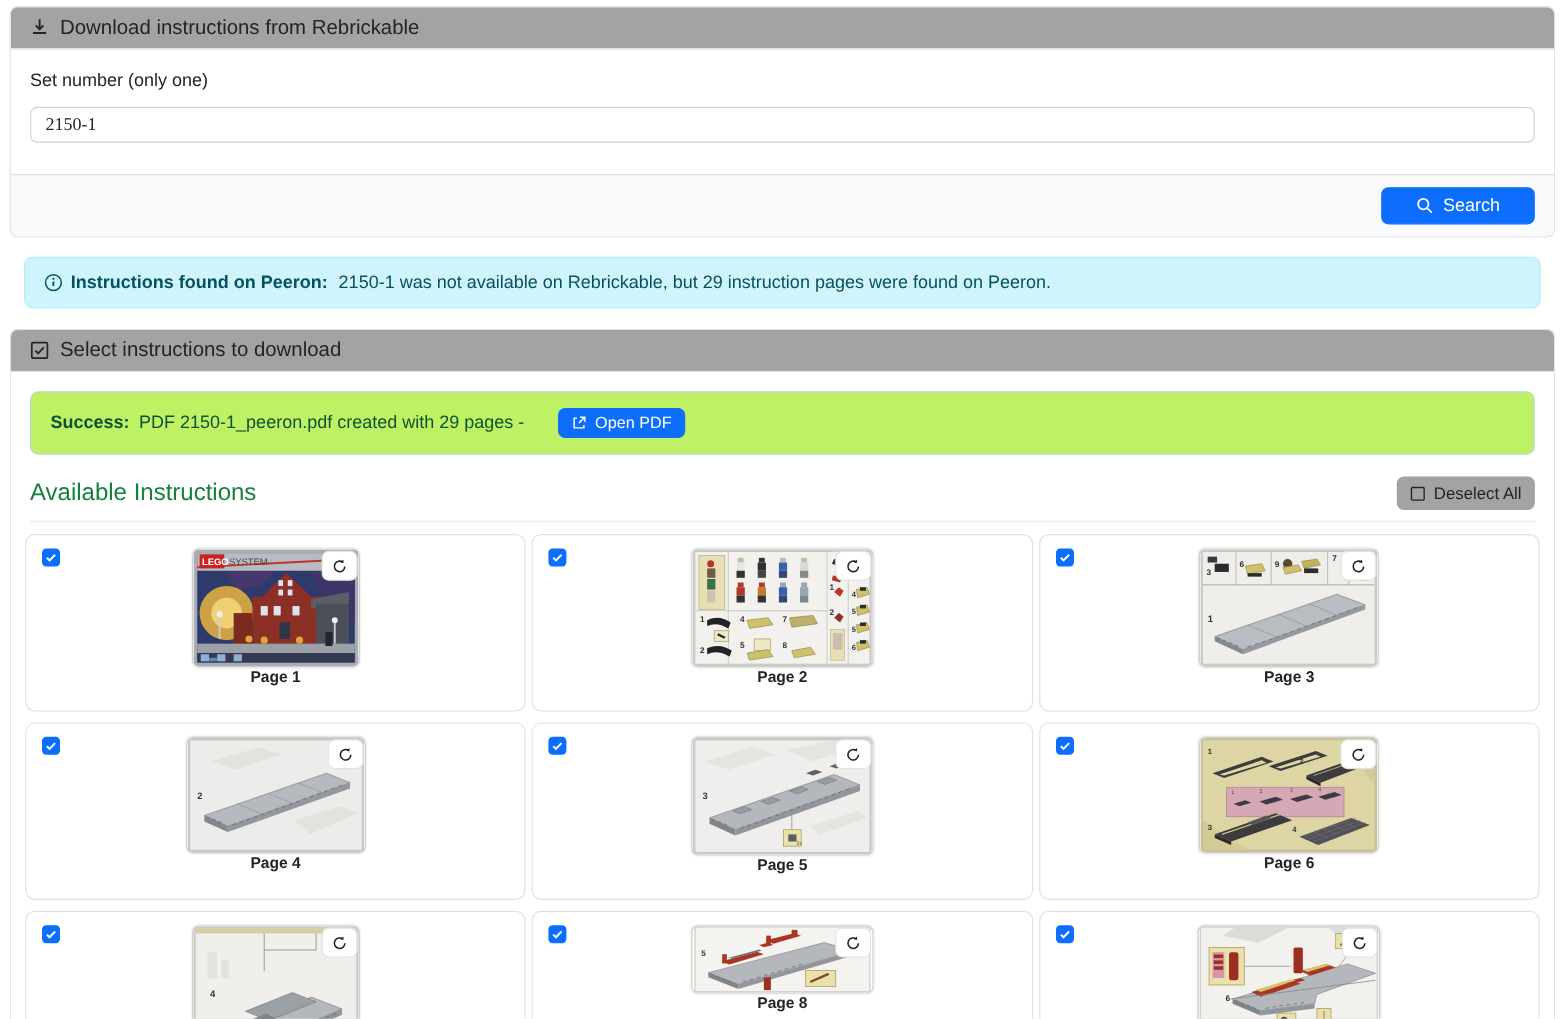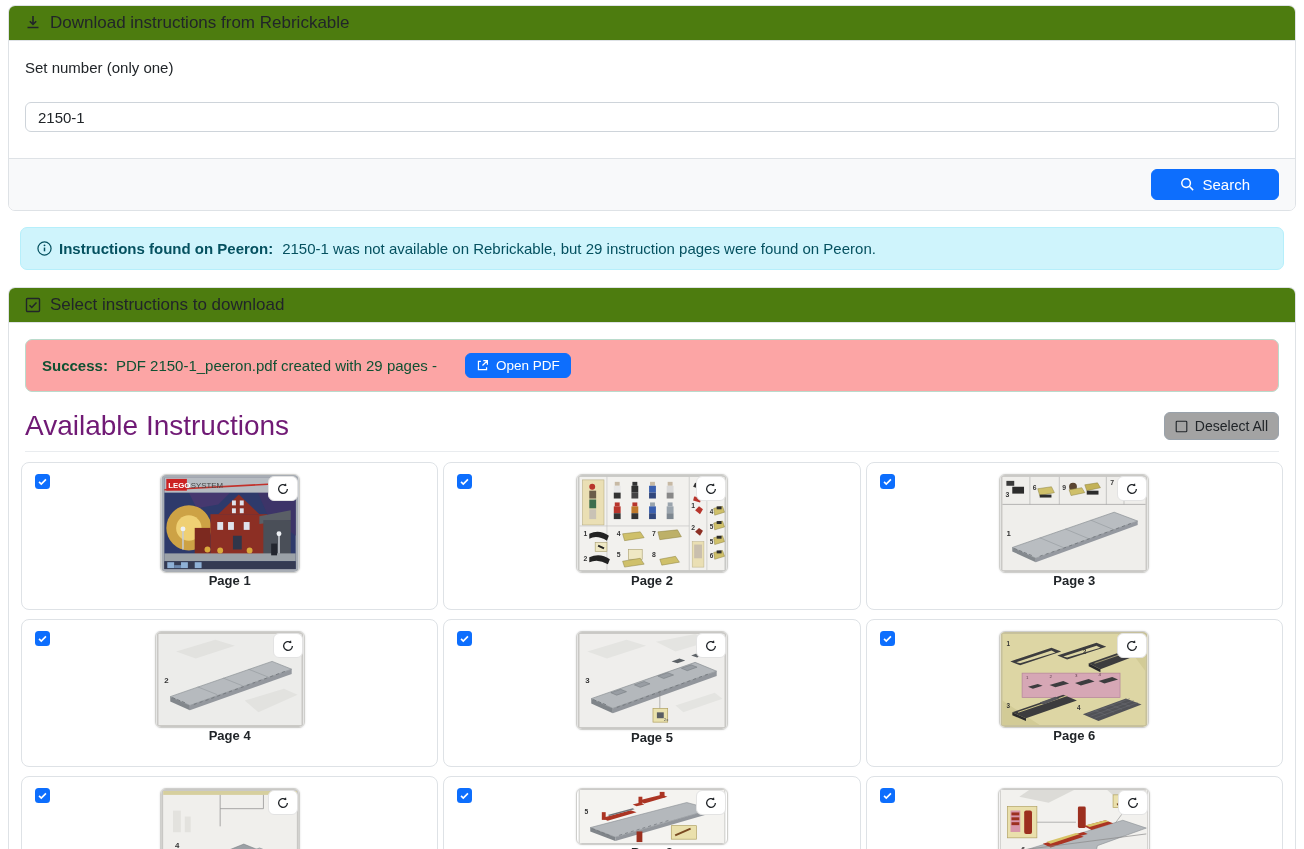--- a/index.html
+++ b/index.html
@@ -1,50 +1,50 @@
 <!DOCTYPE html>
 <html><head>
 <meta charset="utf-8">
 <style>
   * { box-sizing: border-box; margin: 0; padding: 0; }
   html,body { width: 1304px; height: 849px; overflow: hidden; background: #fff;
     font-family: "Liberation Sans", sans-serif; color: #212529; }
 
   .card { margin: 0 8px; border: 1px solid #dee2e6; border-radius: 7px; background: #fff; overflow: hidden; }
-  .card-header { background: #4d7c0f; border-bottom: 1px solid #dee2e6; padding: 7px 16px;
+  .card-header { background: #a3a3a3; border-bottom: 1px solid #dee2e6; padding: 7px 16px;
     font-size: 17px; display: flex; align-items: center; gap: 9px; color: #212529; }
   .card-header svg { flex: 0 0 auto; }
   .card-body { padding: 18px 16px 26px; }
   .card-footer { background: #f8f9fa; border-top: 1px solid #dee2e6; padding: 10px 16px; text-align: right; }
 
   #download-card { margin-top: 5px; }
-  .field-label { font-size: 15px; margin-bottom: 26px; display: block; }
+  .field-label { font-size: 15px; margin-bottom: 13px; display: block; }
   .text-input { width: 100%; height: 30px; border: 1px solid #ced4da; border-radius: 6px;
-    padding: 4px 12px; font-size: 15px; font-family: Liberation Sans, sans-serif; color: #212529; }
+    padding: 4px 12px; font-size: 15px; font-family: Liberation Serif, serif; color: #212529; }
 
   .btn { display: inline-flex; align-items: center; gap: 7px; border-radius: 6px; cursor: pointer;
     font-family: inherit; border: 1px solid transparent; }
   .btn-primary { background: #0d6efd; border-color: #0d6efd; color: #fff; font-size: 15px; padding: 6px 28px; }
   .btn-primary-sm { background: #0d6efd; border-color: #0d6efd; color: #fff; font-size: 13.5px; padding: 4px 10px; }
   .btn-outline { background: #a3a3a3; border: 1px solid #99a2ab; color: #212529; font-size: 14px; padding: 5px 10px; }
 
   .alert-info { margin: 16px 20px; background: #cff4fc; border: 1px solid #b6effb; border-radius: 7px;
     color: #055160; font-size: 15px; padding: 12px 16px; display: flex; align-items: center; gap: 7px; }
   .alert-info b { margin-right: 2px; }
 
   #select-card { margin-top: 17px; border-bottom: none; border-bottom-left-radius: 0; border-bottom-right-radius: 0; }
   #select-card .card-body { padding: 16px 16px 0; }
 
-  .alert-success { background: #fca5a5; border: 1px solid #badbcc; border-radius: 7px; color: #0f5132;
+  .alert-success { background: #bef264; border: 1px solid #badbcc; border-radius: 7px; color: #0f5132;
     font-size: 15px; padding: 13px 16px; display: flex; align-items: center; gap: 8px; }
   .alert-success .gap { width: 12px; }
 
   .section-head { display: flex; align-items: center; justify-content: space-between;
     margin-top: 18px; padding-bottom: 9px; border-bottom: 1px solid #e9ecef; }
-  .section-head h2 { font-size: 28px; font-weight: 500; color: #701a75; }
+  .section-head h2 { font-size: 20px; font-weight: 500; color: #15803d; }
 
   .grid { margin: 10px -4px 0; display: grid; grid-template-columns: repeat(3, 1fr); column-gap: 5px; row-gap: 9px; }
   .cell { position: relative; border: 1px solid #dee2e6; border-radius: 8px; background: #fff;
     padding: 11px 12px 10px; display: flex; flex-direction: column; align-items: center; min-height: 148px; }
   .checkbox { position: absolute; top: 11px; left: 13px; width: 15px; height: 15px; border-radius: 3.5px;
     background: #0d6efd; display: flex; align-items: center; justify-content: center; cursor: pointer; }
   .thumb-wrap { position: relative; }
   .thumb-wrap svg.thumb { display: block; border-radius: 6px; border: 1px solid #cfcfcc; box-shadow: 0 0 2px rgba(0,0,0,.15); }
   .refresh-btn { position: absolute; top: 2px; right: 2px; width: 30px; height: 25px; background: #fff;
     border: 1px solid #e3e3e3; border-radius: 6px; display: flex; align-items: center; justify-content: center; cursor: pointer; }

